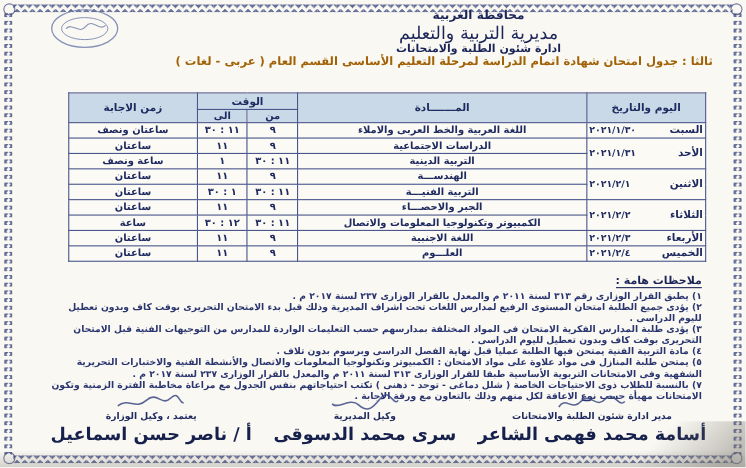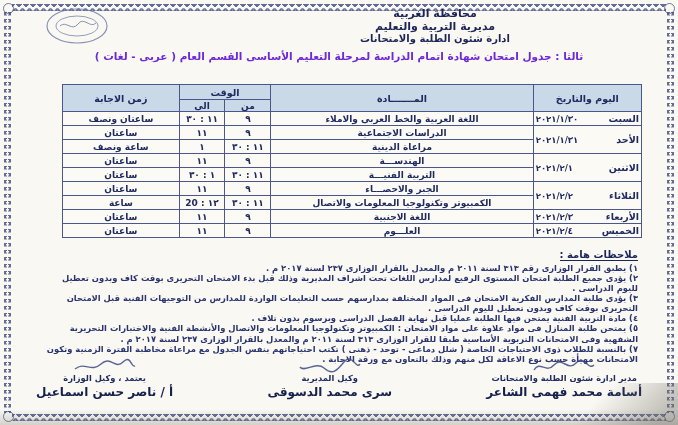--- a/index.html
+++ b/index.html
@@ -27,24 +27,24 @@
 
   .scan-shade { position:absolute; left:0; right:0; bottom:0; height:16px;
     background:linear-gradient(to top, rgba(110,108,100,.28), transparent); pointer-events:none; }
   .scan-shade-br { position:absolute; right:0; bottom:0; width:150px; height:42px;
     background:linear-gradient(315deg, rgba(120,118,110,.45) 0 12%, transparent 55%); pointer-events:none; }
 
   .stamp { position:absolute; top:5px; left:44px; opacity:.8; }
 
   .header { position:absolute; top:7px; right:138px; width:210px; text-align:center; color:#1b2558; }
   .header .h1 { font-size:11px; font-weight:bold; }
-  .header .h2 { font-size:11px; font-weight:bold; }
+  .header .h2 { font-size:16px; font-weight:normal; }
   .header .h3 { font-size:10px; font-weight:bold; }
 
-  .title { position:absolute; top:50px; right:30px; left:30px; text-align:center; color:#6d28d9; }
+  .title { position:absolute; top:50px; right:30px; left:30px; color:#a16207; }
   .title .t1 { font-size:10.5px; font-weight:bold; }
   .title .t2 { font-size:10.5px; font-weight:bold; margin-top:1px; }
 
   table.sched { position:absolute; top:84px; right:36px; width:580px; border-collapse:collapse; table-layout:fixed; }
   table.sched th, table.sched td { border:1px solid #4a568c; font-weight:bold; color:#1f2a60; text-align:center; vertical-align:middle; padding:0 2px; overflow:hidden; white-space:nowrap; }
   table.sched th { background:#c9d9e7; font-size:9.5px; height:15px; }
   table.sched tr.sub th { height:12px; font-size:9px; }
   table.sched td { font-size:9px; height:14px; background:#fbfaf5; }
   td.subj { background:#d2dfea; }
   td.daycell { padding:0 4px; }
@@ -52,24 +52,24 @@
   .dayname { font-size:9.5px; }
   .daydate { font-size:8.5px; }
   col.c-day { width:104px; } col.c-subj { width:252px; }
   col.c-from { width:44px; } col.c-to { width:44px; } col.c-dur { width:112px; }
 
   .notes { position:absolute; top:243px; right:40px; left:40px; color:#2a3570; }
   .notes .nh { display:inline-block; font-size:10px; font-weight:bold; color:#1b2558; border-bottom:1px solid #1b2558; margin-bottom:2px; }
   .notes .ni { font-size:8.4px; font-weight:bold; line-height:1.2; }
 
   .sigs { position:absolute; right:36px; left:36px; top:358px; display:flex; justify-content:space-between; }
-  .sig { text-align:center; }
+  .sig { text-align:center;margin-left:10px; }
   .sig .scr { display:block; margin:0 auto; }
   .sig .st { font-size:8.3px; font-weight:bold; color:#1f2a60; }
-  .sig .sn { font-size:12px; font-weight:bold; color:#16204c; margin-top:2px; }
+  .sig .sn { font-size:16px; font-weight:bold; color:#16204c; margin-top:2px; }
 </style>
 </head>
 <body>
 
 <div class="page">
 
   <div class="zz h t"></div>
   <div class="zz h b"></div>
   <div class="zz v l"></div>
   <div class="zz v r"></div>
@@ -133,21 +133,21 @@
               <span class="dayname">الأحد</span>
               <span class="daydate">٢٠٢١/١/٣١</span>
             </div>
           </td>
         <td class="subj">الدراسات الاجتماعية</td>
         <td>٩</td>
         <td>١١</td>
         <td>ساعتان</td>
       </tr>
       <tr>
-        <td class="subj">مراعاة الدينية</td>
+        <td class="subj">التربية الدينية</td>
         <td>١١ : ٣٠</td>
         <td>١</td>
         <td>ساعة ونصف</td>
       </tr>
       <tr>
         <td class="daycell" rowspan="2">
             <div class="daywrap">
               <span class="dayname">الاثنين</span>
               <span class="daydate">٢٠٢١/٢/١</span>
             </div>
@@ -171,21 +171,21 @@
             </div>
           </td>
         <td class="subj">الجبر والاحصـــاء</td>
         <td>٩</td>
         <td>١١</td>
         <td>ساعتان</td>
       </tr>
       <tr>
         <td class="subj">الكمبيوتر وتكنولوجيا المعلومات والاتصال</td>
         <td>١١ : ٣٠</td>
-        <td>١٢ : 20</td>
+        <td>١٢ : ٣٠</td>
         <td>ساعة</td>
       </tr>
       <tr>
         <td class="daycell">
             <div class="daywrap">
               <span class="dayname">الأربعاء</span>
               <span class="daydate">٢٠٢١/٢/٣</span>
             </div>
           </td>
         <td class="subj">اللغة الاجنبية</td>

